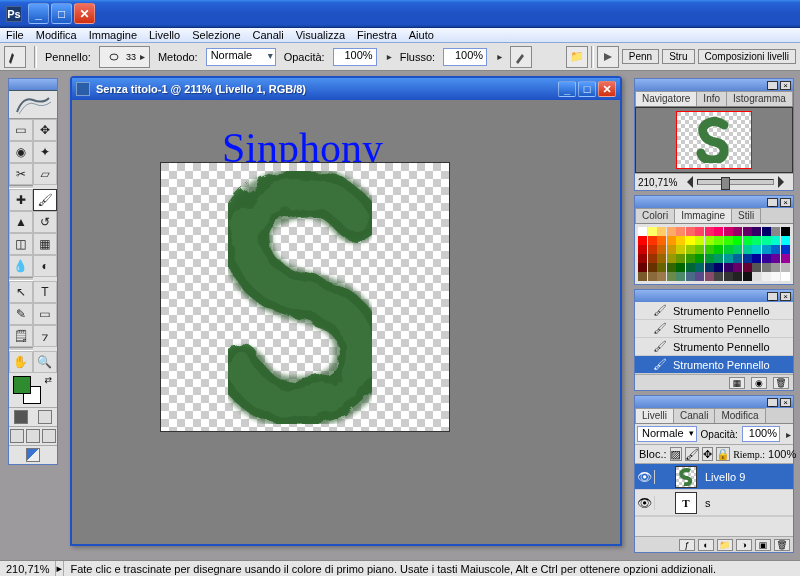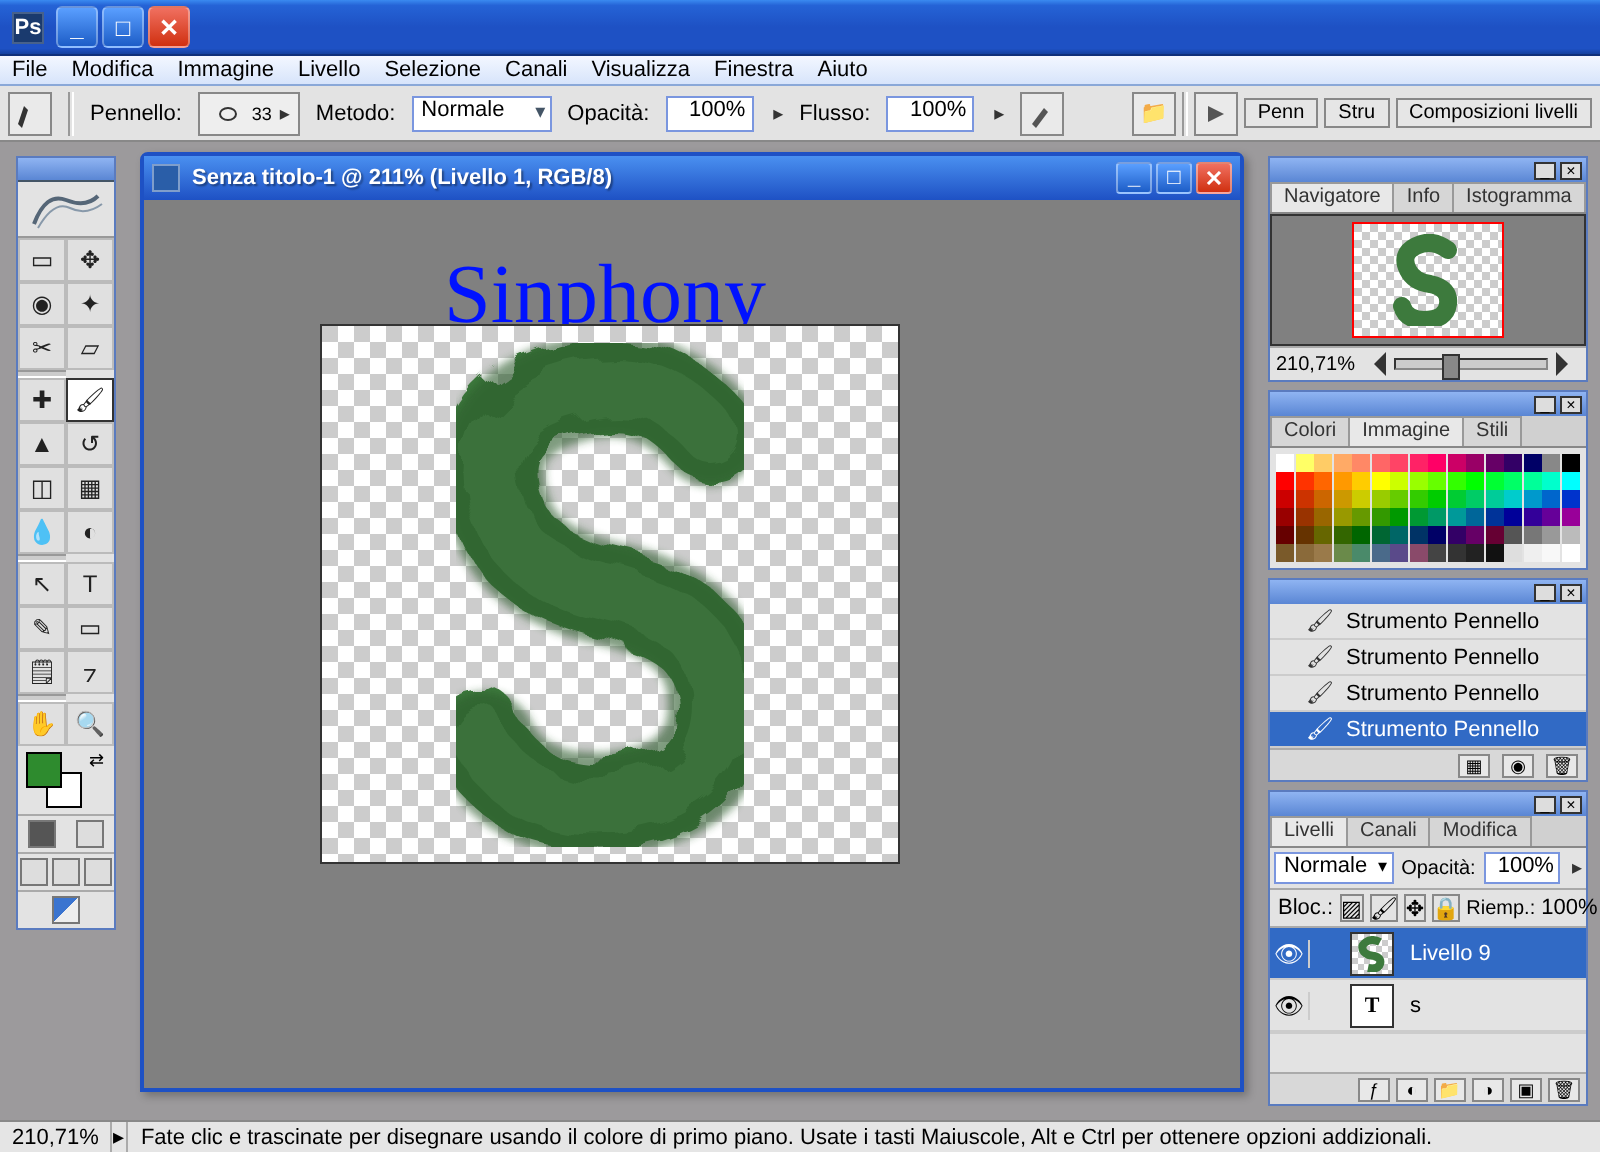--- a/index.html
+++ b/index.html
@@ -459,21 +459,21 @@
         <span style="font-size:10px;">Opacità:</span>
         <div class="pct"><span>100%</span></div>
           <span class="opt-slider-arrow">▸</span>
       </div>
       <div class="lock-row">
         <span>Bloc.:</span>
         <div class="lb">▨</div>
         <div class="lb">🖌</div>
         <div class="lb">✥</div>
         <div class="lb">🔒</div>
-        <span style="margin-left:auto; font-size:10px;">Riemp.:</span>
+        <span style="margin-left:auto; font-size:10px;font-family:Liberation Serif, serif;">Riemp.:</span>
         <div class="pct" style="width:36px"><span>100%</span></div>
       </div>
       <div id="layers-list">
           <div class="layer-row sel">
             <div class="eye">👁</div>
             <div class="link"></div>
             <div class="thumb">
               <svg width="18" height="18" viewBox="0 0 18 18">
                 <path d="M13 3 Q9 1 6 3 Q3 5 5 8 Q7 10 10 10 Q14 11 13 14 Q12 17 7 16" stroke="#3d7a3d" stroke-width="4" fill="none"></path>
               </svg>

